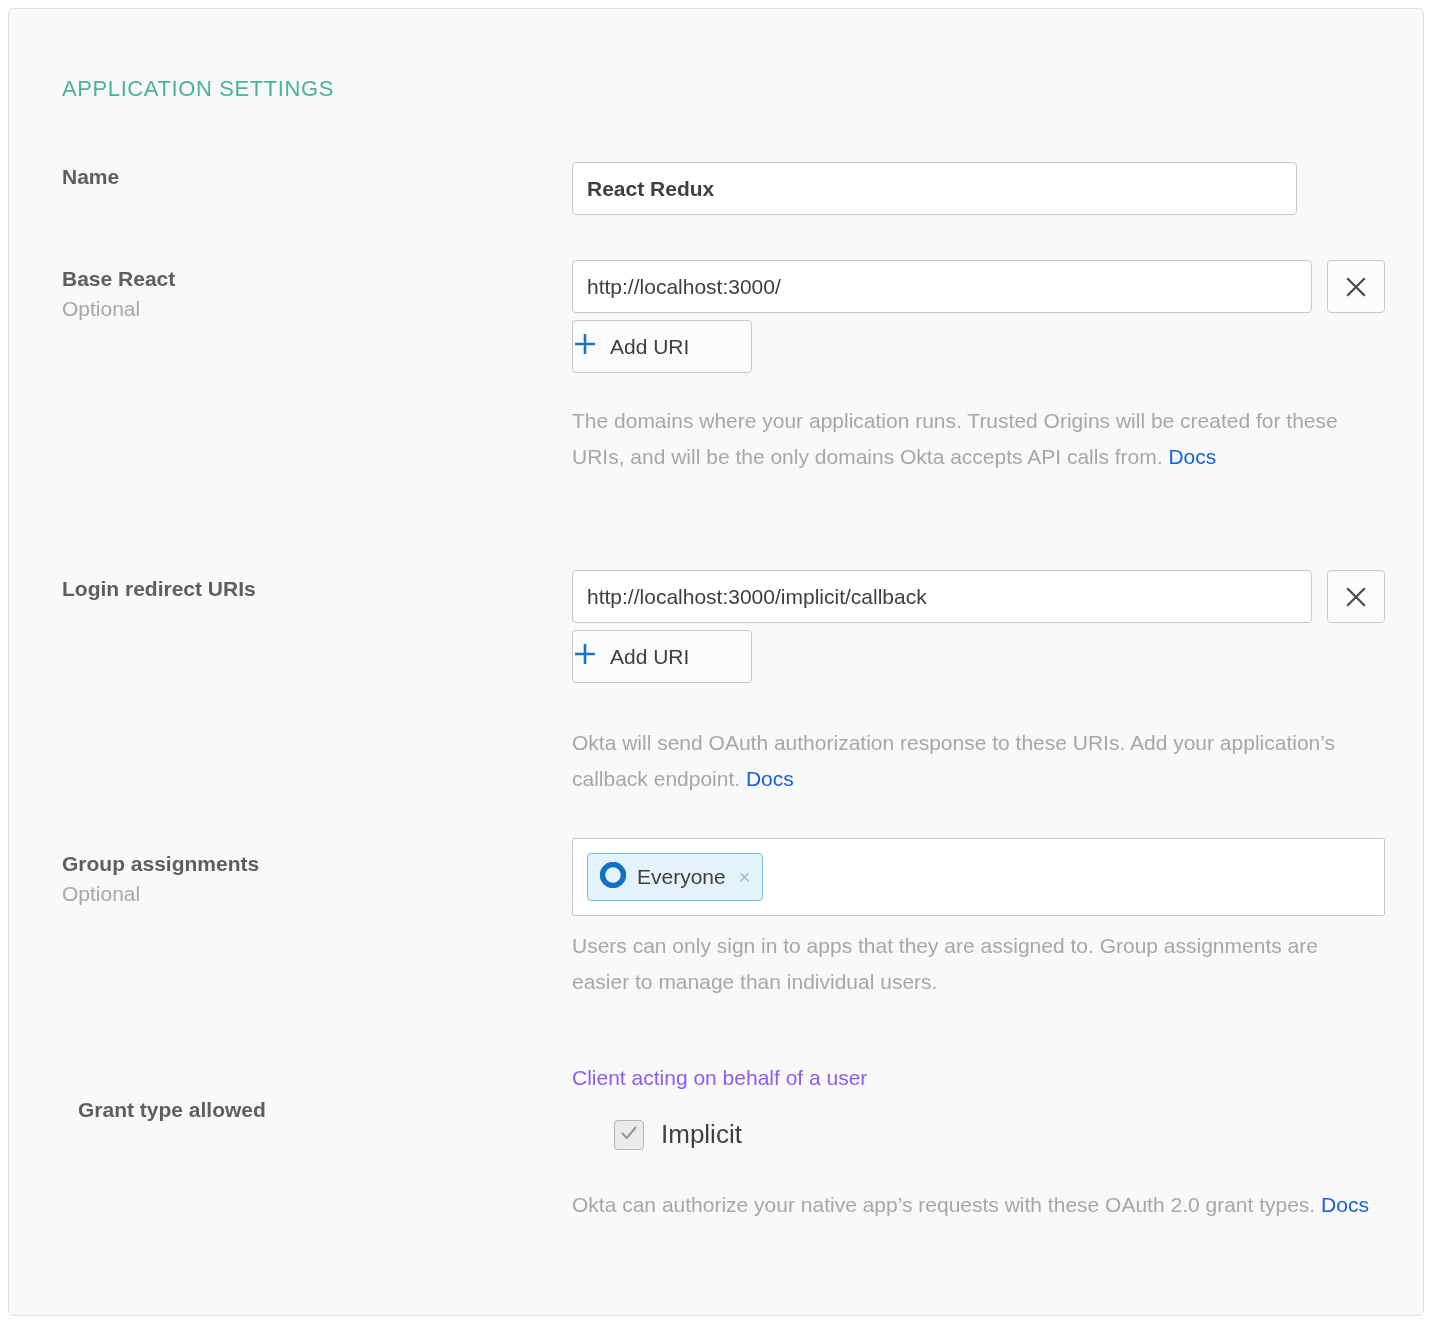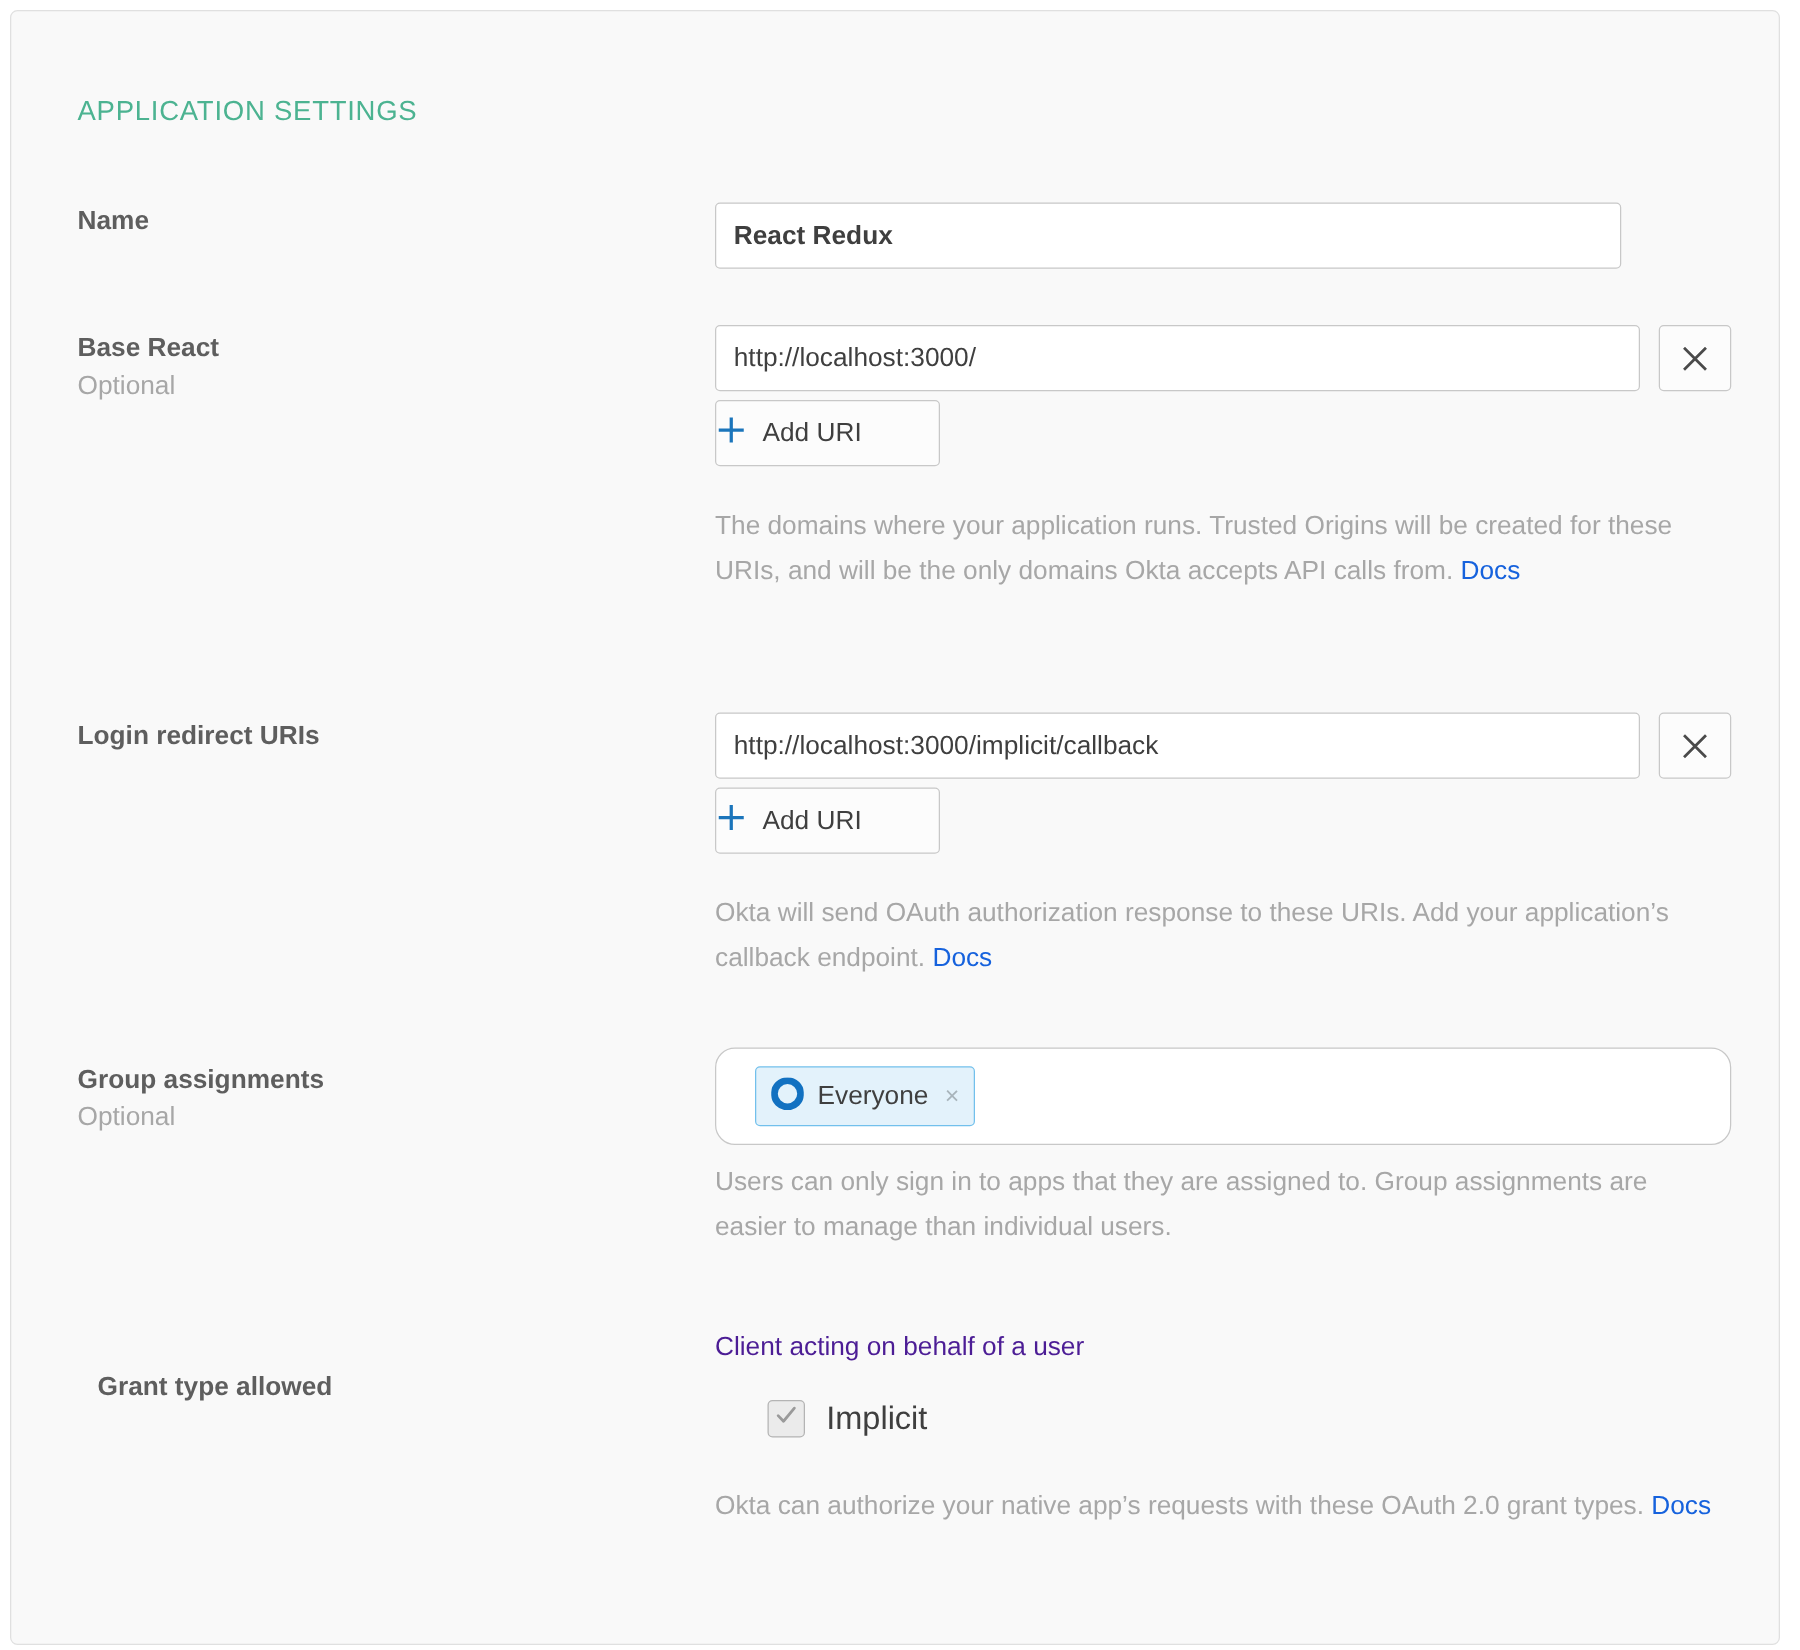--- a/index.html
+++ b/index.html
@@ -129,24 +129,24 @@
     text-decoration: none;
     cursor: pointer;
   }
 
   .chip-box {
     box-sizing: border-box;
     width: 813px;
     height: 78px;
     background: #ffffff;
     border: 1px solid #c8c8c8;
-    border-radius: 16px;
-    display: flex;
-    align-items: center;
-    padding: 0 31px;
+    border-radius: 2px;
+    display: flex;
+    align-items: center;
+    padding: 0 14px;
   }
   .chip {
     box-sizing: border-box;
     height: 48px;
     background: #e3f2fb;
     border: 1px solid #72c0ec;
     border-radius: 4px;
     display: flex;
     align-items: center;
     gap: 11px;
@@ -161,21 +161,21 @@
     font-size: 20px;
     color: #a8b4bb;
     cursor: pointer;
     line-height: 1;
     padding-left: 2px;
   }
   .group-ring { display: block; }
 
   .grant-head {
     font-size: 21px;
-    color: #4c1d95;
+    color: #8b5cf6;
     line-height: 28px;
   }
 
   .checkbox-row {
     display: flex;
     align-items: center;
     gap: 17px;
     margin-left: 42px;
     margin-top: 27px;
   }
@@ -252,21 +252,21 @@
       </button>
     </div>
     <button class="add-btn">
       <span class="plus-icon">
         <svg width="24" height="24" viewBox="0 0 24 24">
           <path d="M12 2 L12 22 M2 12 L22 12" stroke="#1b75bb" stroke-width="2.6" fill="none" stroke-linecap="butt"></path>
         </svg>
       </span>
       <span>Add URI</span>
     </button>
-    <div class="help-text" style="margin-top:30px;">
+    <div class="help-text" style="margin-top:42px;">
       <span>Okta will send OAuth authorization response to these URIs. Add your application’s callback endpoint. </span><a class="docs-link">Docs</a>
     </div>
   </div>
 
   <div class="label-col" style="top:840px;">
     <div class="field-label">Group assignments</div>
     <div class="field-sublabel">Optional</div>
   </div>
   <div class="control-col" style="top:829px;">
     <div class="chip-box">

